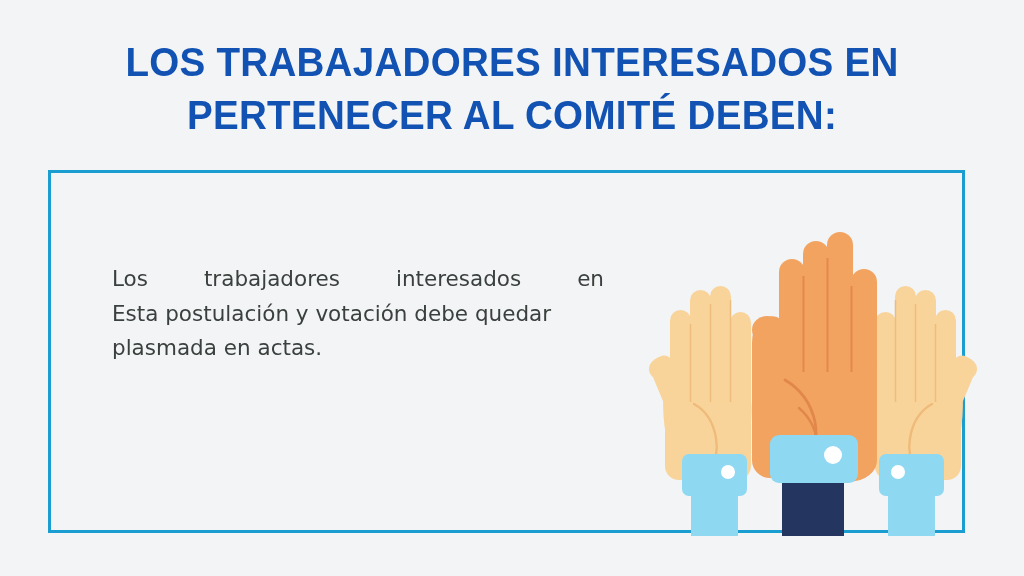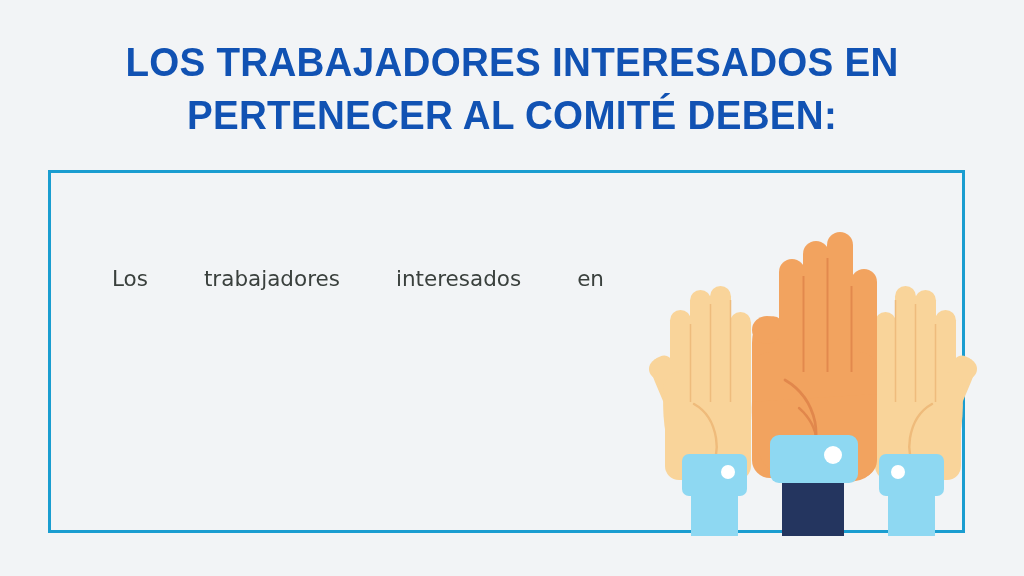--- a/index.html
+++ b/index.html
@@ -98,20 +98,22 @@
 
   <div id="title-block">
     <div class="title-line">LOS TRABAJADORES INTERESADOS EN</div>
     <div class="title-line">PERTENECER AL COMITÉ DEBEN:</div>
   </div>
 
   <div id="panel"></div>
 
   <div id="body-copy">
     <p class="justified"><span>Los trabajadores interesados en</span></p>
+    <p class="plain"><span>Esta postulación y votación debe quedar</span></p>
+    <p class="plain"><span>plasmada en actas.</span></p>
   </div>
 
   <div id="hands">
     <svg width="330" height="304" viewBox="0 0 330 304" xmlns="http://www.w3.org/2000/svg">
 
       <g>
 
         <rect x="43" y="240" width="47" height="64" fill="#8ed8f2"></rect>
 
         <g fill="#f9d49a">

